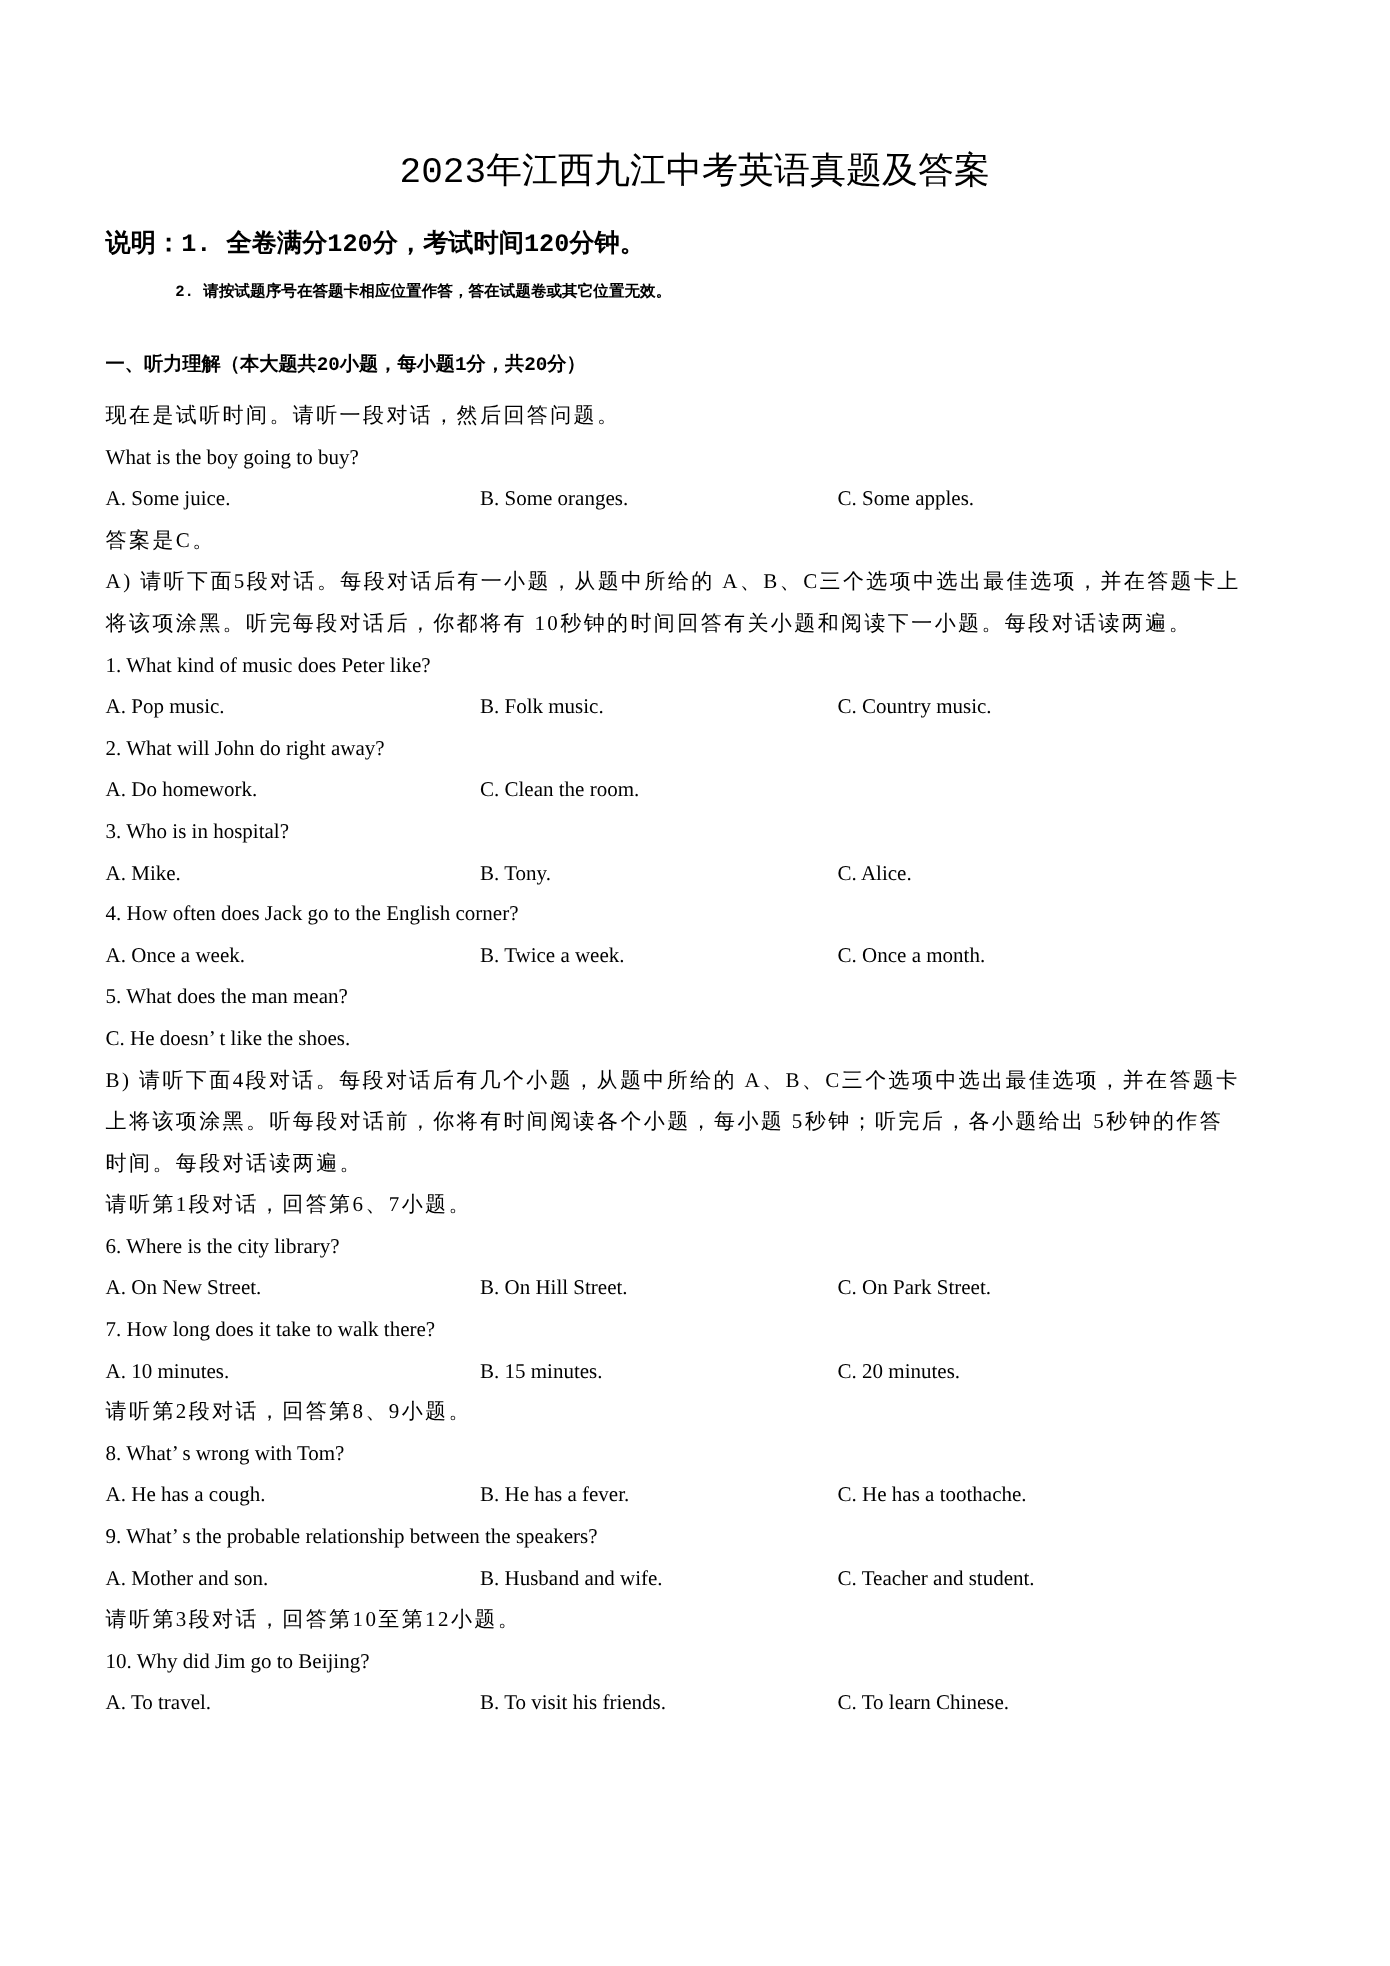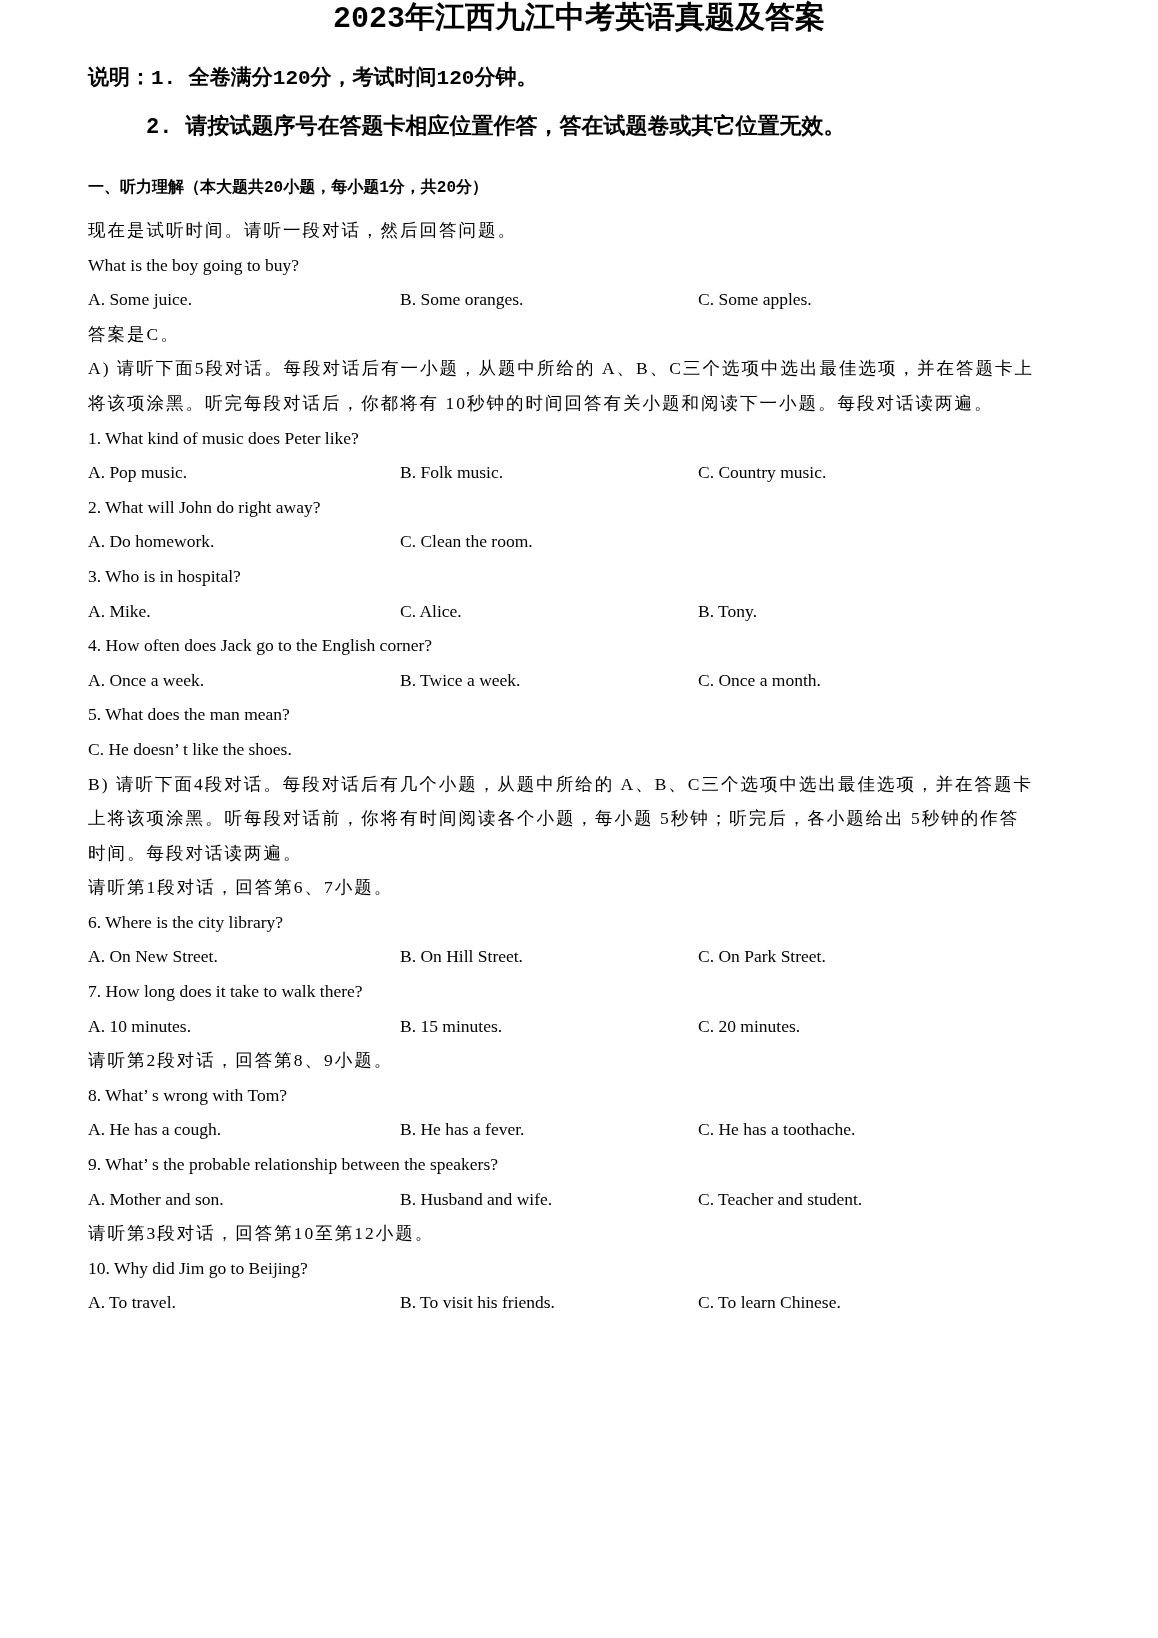--- a/index.html
+++ b/index.html
@@ -13,38 +13,39 @@
     overflow: hidden;
     color: #000;
     font-family: "Liberation Mono", "DejaVu Sans Mono", monospace;
   }
   .page {
     padding-left: 88px;
     padding-right: 70px;
   }
   .title {
     margin: 0 -70px 0 -88px;
+    padding-top: 126px;
     font-size: 30px;
     line-height: 38px;
-    font-weight: 700;
+    font-weight: 400;
     text-align: center;
     white-space: pre;
   }
   .note1 {
     margin-top: 24px;
     font-size: 21px;
     font-weight: 700;
     height: 34px;
     line-height: 34px;
     white-space: pre;
   }
   .note2 {
-    margin-top: 15px;
+    margin-top: 5px;
     padding-left: 58px;
-    font-size: 22px;
+    font-size: 13px;
     font-weight: 700;
     height: 34px;
     line-height: 34px;
     white-space: pre;
   }
   .heading {
     margin-top: 26px;
     font-size: 16px;
     font-weight: 700;
     height: 34px;
@@ -108,22 +109,22 @@
 
     <div class="line">2. What will John do right away?</div>
     <div class="line opts">
       <span>A. Do homework.</span>
       <span>C. Clean the room.</span>
     </div>
 
     <div class="line">3. Who is in hospital?</div>
     <div class="line opts">
       <span>A. Mike.</span>
+      <span>B. Tony.</span>
       <span>C. Alice.</span>
-      <span>B. Tony.</span>
     </div>
 
     <div class="line">4. How often does Jack go to the English corner?</div>
     <div class="line opts">
       <span>A. Once a week.</span>
       <span>B. Twice a week.</span>
       <span>C. Once a month.</span>
     </div>
 
     <div class="line">5. What does the man mean?</div>

